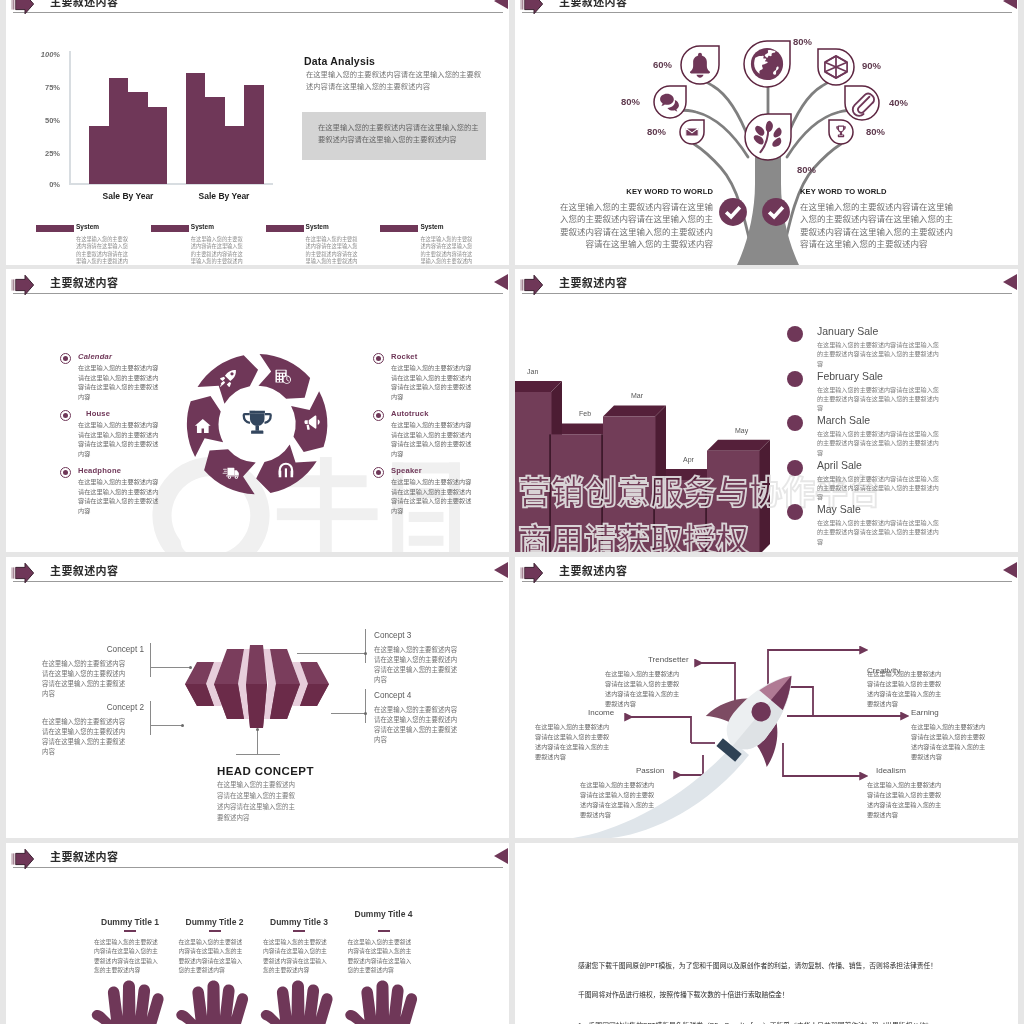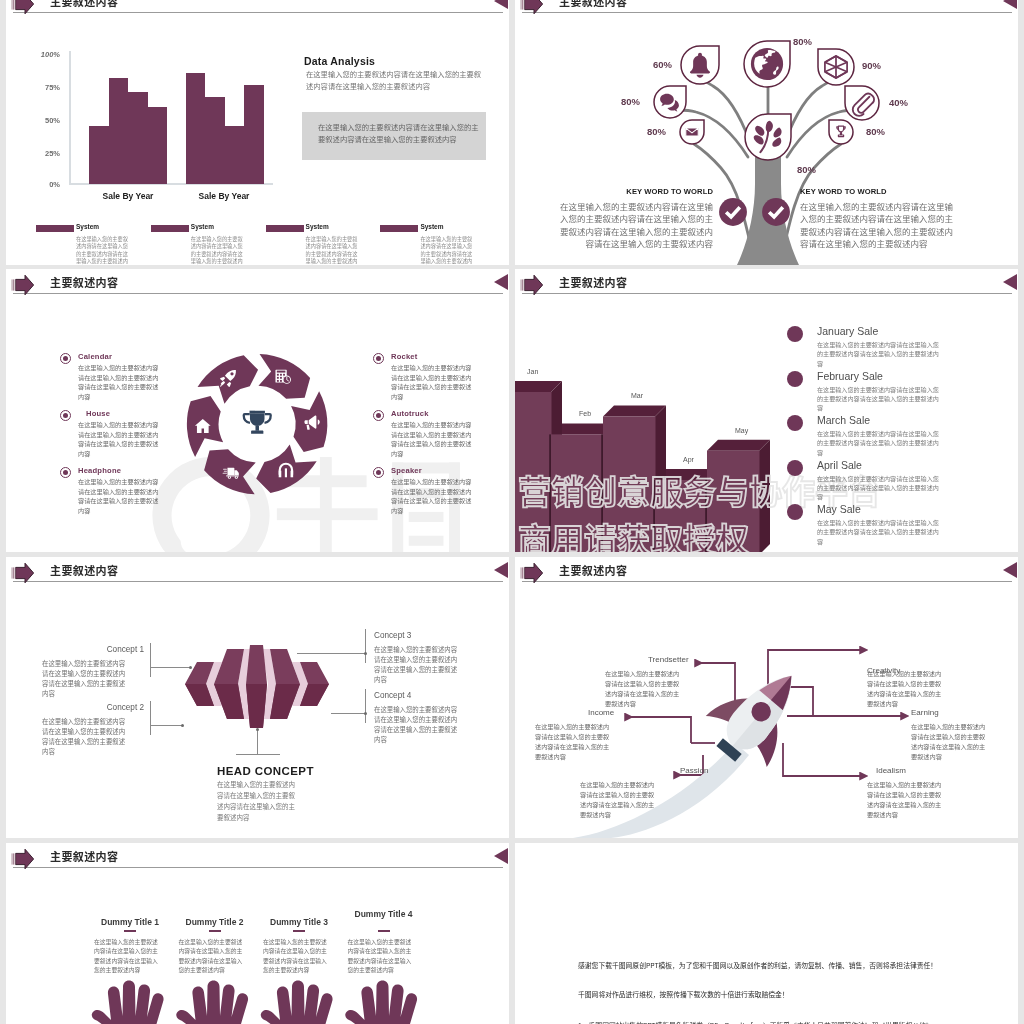--- a/index.html
+++ b/index.html
@@ -364,21 +364,21 @@
         <path d="M9.0 19.2 h10.0 c.5 0 .9 .4 .9 .9 v2.1 h-11.8 v-2.1 c0 -.5 .4 -.9 .9 -.9z" fill="#33465e"></path>
         <path d="M6.8 3.4 H2.0 c-.6 0 -1.0 .5 -1.0 1.1 c0 4.1 2.3 6.7 6.0 7.3" fill="none" stroke="#33465e" stroke-width="2.2"></path>
         <path d="M21.2 3.4 H26.0 c.6 0 1.0 .5 1.0 1.1 c0 4.1 -2.3 6.7 -6.0 7.3" fill="none" stroke="#33465e" stroke-width="2.2"></path>
       </g>
     </svg>
 
     <div id="s3left">
         <div class="bullet" style="left: 54px; top: 84px;">
           <i></i>
         </div>
-        <div class="it-title" style="left: 72px; top: 83px;">Calendar</div>
+        <div class="it-title" style="left: 72px; top: 83px; font-style: italic;">Calendar</div>
         <div class="it-text cn" style="left: 72px; top: 94px; width: 82px;">在这里输入您的主要叙述内容请在这里输入您的主要叙述内容请在这里输入您的主要叙述内容</div>
         <div class="bullet" style="left: 54px; top: 141px;">
           <i></i>
         </div>
         <div class="it-title" style="left: 72px; top: 140px; padding-left: 8px;">House</div>
         <div class="it-text cn" style="left: 72px; top: 151px; width: 82px;">在这里输入您的主要叙述内容请在这里输入您的主要叙述内容请在这里输入您的主要叙述内容</div>
         <div class="bullet" style="left: 54px; top: 198px;">
           <i></i>
         </div>
         <div class="it-title" style="left: 72px; top: 197px;">Headphone</div>
@@ -585,21 +585,21 @@
         <circle cx="17" cy="20" r="9.5" fill="#6f3758"></circle>
         <path d="M5 64 h24 v10 h-24 z" fill="#2f4255"></path>
       </g>
     </svg>
 
     <div id="s6items">
         <div class="r-title" style="left: 133px; top: 98px;">Trendsetter</div>
         <div class="r-text cn" style="left: 90px; top: 112px; width: 80px;">在这里输入您的主要叙述内容请在这里输入您的主要叙述内容请在这里输入您的主要叙述内容</div>
         <div class="r-title" style="left: 73px; top: 151px;">Income</div>
         <div class="r-text cn" style="left: 20px; top: 165px; width: 80px;">在这里输入您的主要叙述内容请在这里输入您的主要叙述内容请在这里输入您的主要叙述内容</div>
-        <div class="r-title" style="left: 121px; top: 209px; margin-left: 44px;">Passion</div>
+        <div class="r-title" style="left: 121px; top: 209px;">Passion</div>
         <div class="r-text cn" style="left: 65px; top: 223px; width: 80px;">在这里输入您的主要叙述内容请在这里输入您的主要叙述内容请在这里输入您的主要叙述内容</div>
         <div class="r-title" style="left: 352px; top: 109px;">Creativity</div>
         <div class="r-text cn" style="left: 352px; top: 112px; width: 80px;">在这里输入您的主要叙述内容请在这里输入您的主要叙述内容请在这里输入您的主要叙述内容</div>
         <div class="r-title" style="left: 396px; top: 151px;">Earning</div>
         <div class="r-text cn" style="left: 396px; top: 165px; width: 80px;">在这里输入您的主要叙述内容请在这里输入您的主要叙述内容请在这里输入您的主要叙述内容</div>
         <div class="r-title" style="left: 361px; top: 209px;">Idealism</div>
         <div class="r-text cn" style="left: 352px; top: 223px; width: 80px;">在这里输入您的主要叙述内容请在这里输入您的主要叙述内容请在这里输入您的主要叙述内容</div>
       </div>
   </div>
 

